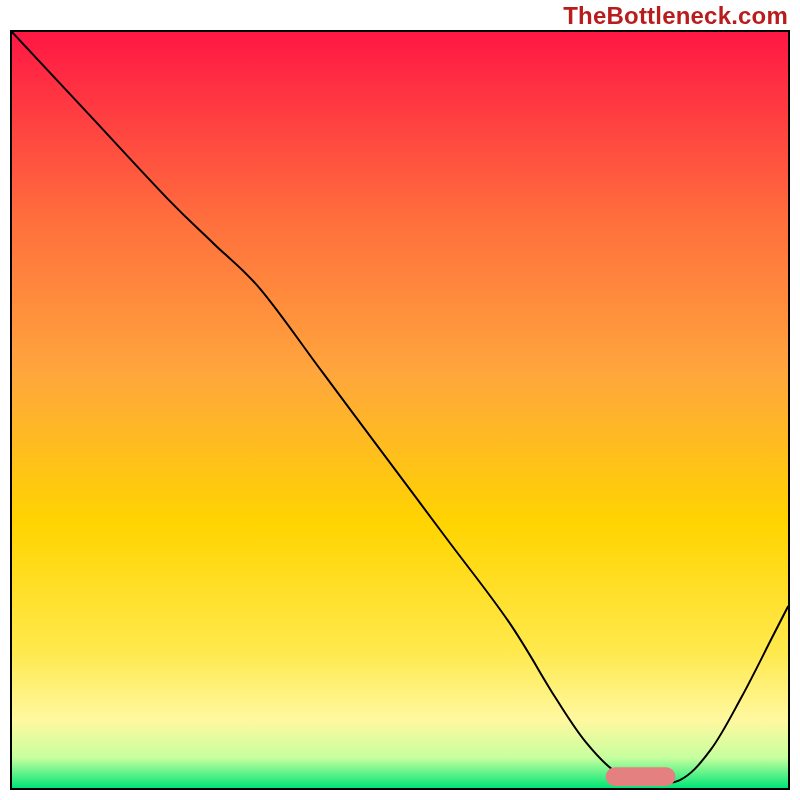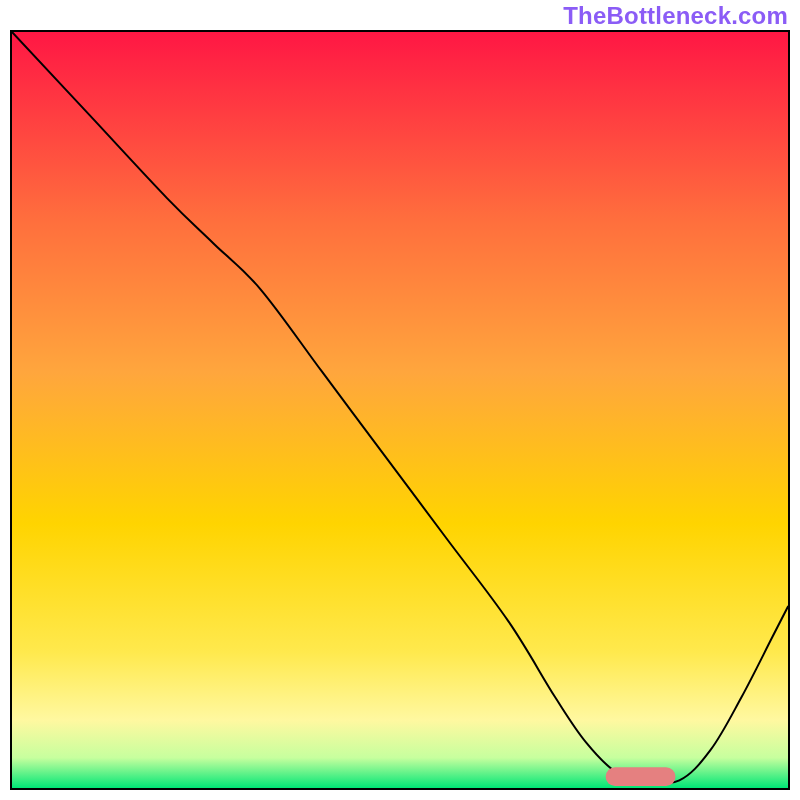--- a/index.html
+++ b/index.html
@@ -15,21 +15,21 @@
     position: relative;
     width: 800px;
     height: 800px;
   }
   .watermark {
     position: absolute;
     top: 2px;
     right: 12px;
     font-size: 24px;
     font-weight: 600;
-    color: #8b5cf6;
+    color: #b91c1c;
     letter-spacing: 0.2px;
     z-index: 2;
   }
   .plot {
     position: absolute;
     left: 10px;
     top: 30px;
     width: 780px;
     height: 760px;
     box-sizing: border-box;

